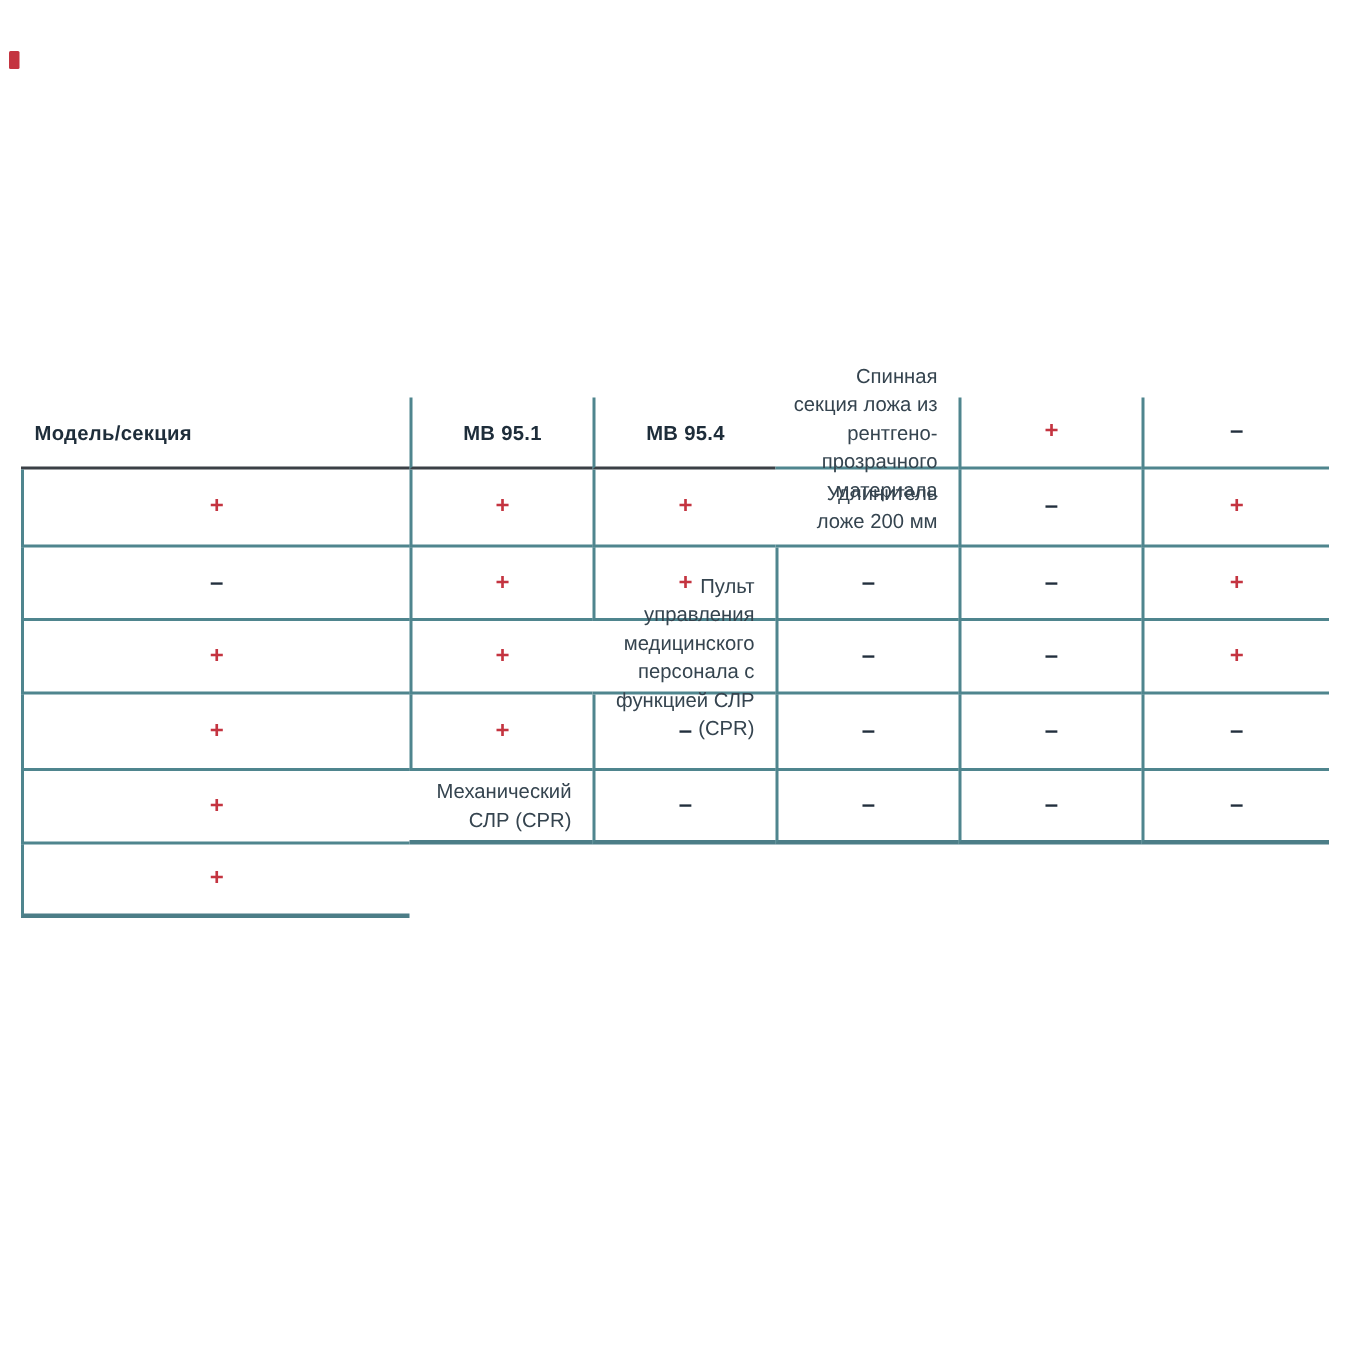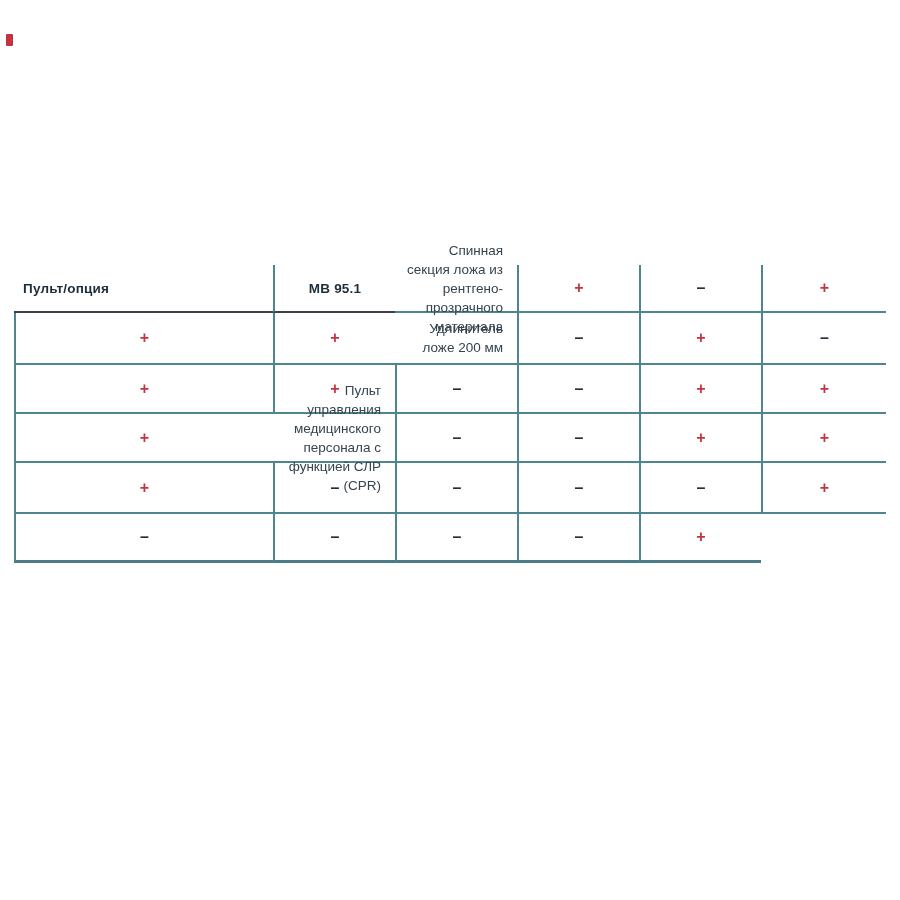--- a/index.html
+++ b/index.html
@@ -70,22 +70,23 @@
   .value-cell.plus{color:var(--plus);}
   .value-cell.minus{color:var(--minus);}
 </style>
 </head>
 <body>
 
 <div class="red-mark"></div>
 
 <div class="table">
 
-  <div class="cell hcell first">Пульт/опция</div>
+  <div class="cell hcell first">Модель/секция</div>
   <div class="cell hcell model bl">МВ 95.1</div>
+  <div class="cell hcell model bl">МВ 95.4</div>
 
   <div class="cell bcell label-cell">Спинная секция ложа из рентгено-прозрачного материала</div>
   <div class="cell bcell value-cell bl plus">+</div>
   <div class="cell bcell value-cell bl minus">–</div>
   <div class="cell bcell value-cell bl plus">+</div>
   <div class="cell bcell value-cell bl plus">+</div>
   <div class="cell bcell value-cell bl plus">+</div>
 
   <div class="cell bcell label-cell">Удлинитель ложе 200 мм</div>
   <div class="cell bcell value-cell bl minus">–</div>
@@ -106,19 +107,20 @@
   <div class="cell bcell value-cell bl plus">+</div>
   <div class="cell bcell value-cell bl plus">+</div>
   <div class="cell bcell value-cell bl plus">+</div>
 
   <div class="cell bcell value-cell bl minus">–</div>
   <div class="cell bcell value-cell bl minus">–</div>
   <div class="cell bcell value-cell bl minus">–</div>
   <div class="cell bcell value-cell bl minus">–</div>
   <div class="cell bcell value-cell bl plus">+</div>
 
+  <div class="cell bcell label-cell row6 last" style="border-bottom: 3px solid var(--grid-bottom);">Механический СЛР (CPR)</div>
   <div class="cell bcell value-cell bl row6 minus last" style="border-bottom: 3px solid var(--grid-bottom);">–</div>
   <div class="cell bcell value-cell bl row6 minus last" style="border-bottom: 3px solid var(--grid-bottom);">–</div>
   <div class="cell bcell value-cell bl row6 minus last" style="border-bottom: 3px solid var(--grid-bottom);">–</div>
   <div class="cell bcell value-cell bl row6 minus last" style="border-bottom: 3px solid var(--grid-bottom);">–</div>
   <div class="cell bcell value-cell bl row6 plus last" style="border-bottom: 3px solid var(--grid-bottom);">+</div>
 
 </div>
 
 </body></html>

